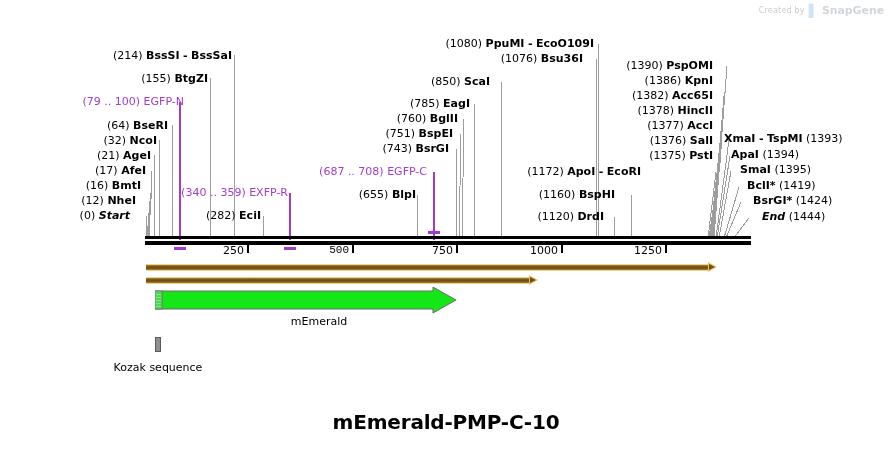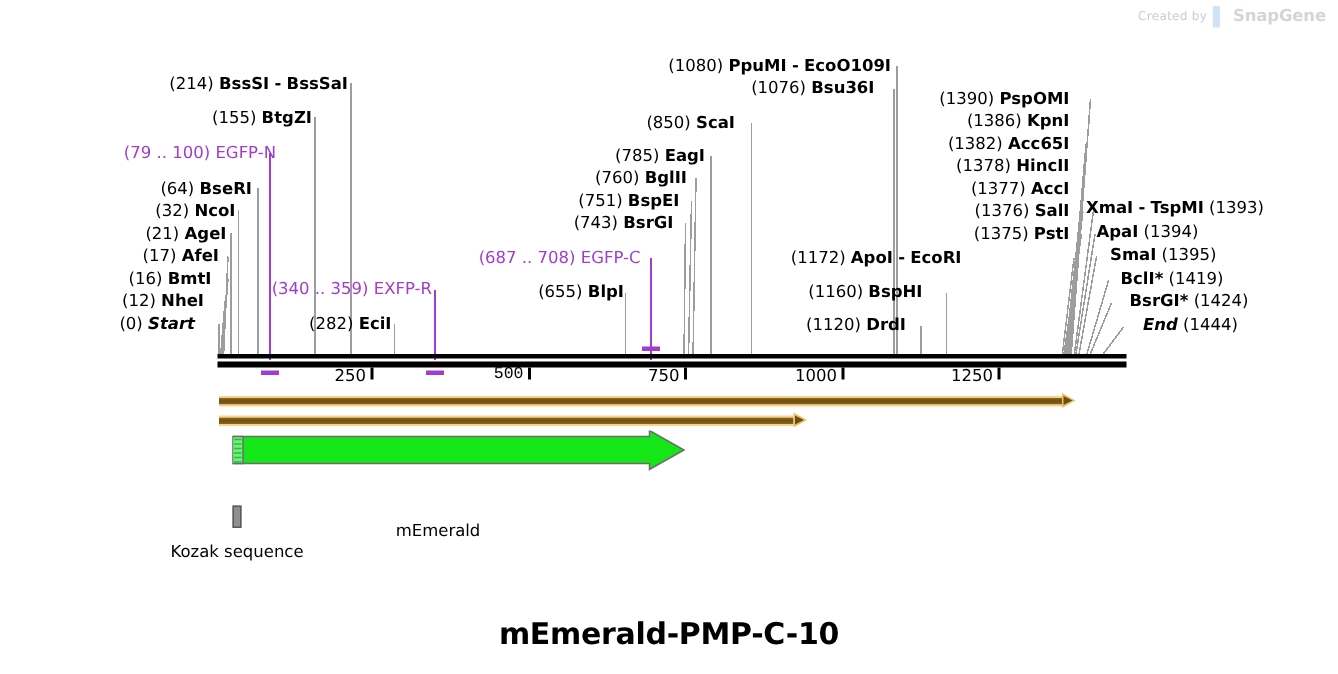--- a/index.html
+++ b/index.html
@@ -362,20 +362,20 @@
       <g stroke="#2bbd3a" stroke-width="1">
         <line x1="1" y1="6" x2="6" y2="6"></line>
           <line x1="1" y1="9" x2="6" y2="9"></line>
         <line x1="1" y1="12" x2="6" y2="12"></line>
           <line x1="1" y1="15" x2="6" y2="15"></line>
         <line x1="1" y1="18" x2="6" y2="18"></line>
           <line x1="1" y1="21" x2="6" y2="21"></line>
       </g>
     </svg>
   </div>
-  <div class="featlabel" style="left:292px;top:315px;margin-top:32px;">mEmerald</div>
+  <div class="featlabel" style="left:319px;top:315px;">mEmerald</div>
 
   <div class="kozak" style="left:155px;top:337px;width:6px;height:15px;"></div>
   <div class="featlabel" style="left:158px;top:361px;">Kozak sequence</div>
 
   <div class="title" style="left:0;top:410px;">mEmerald-PMP-C-10</div>
 
 </div>
 
 </body></html>

